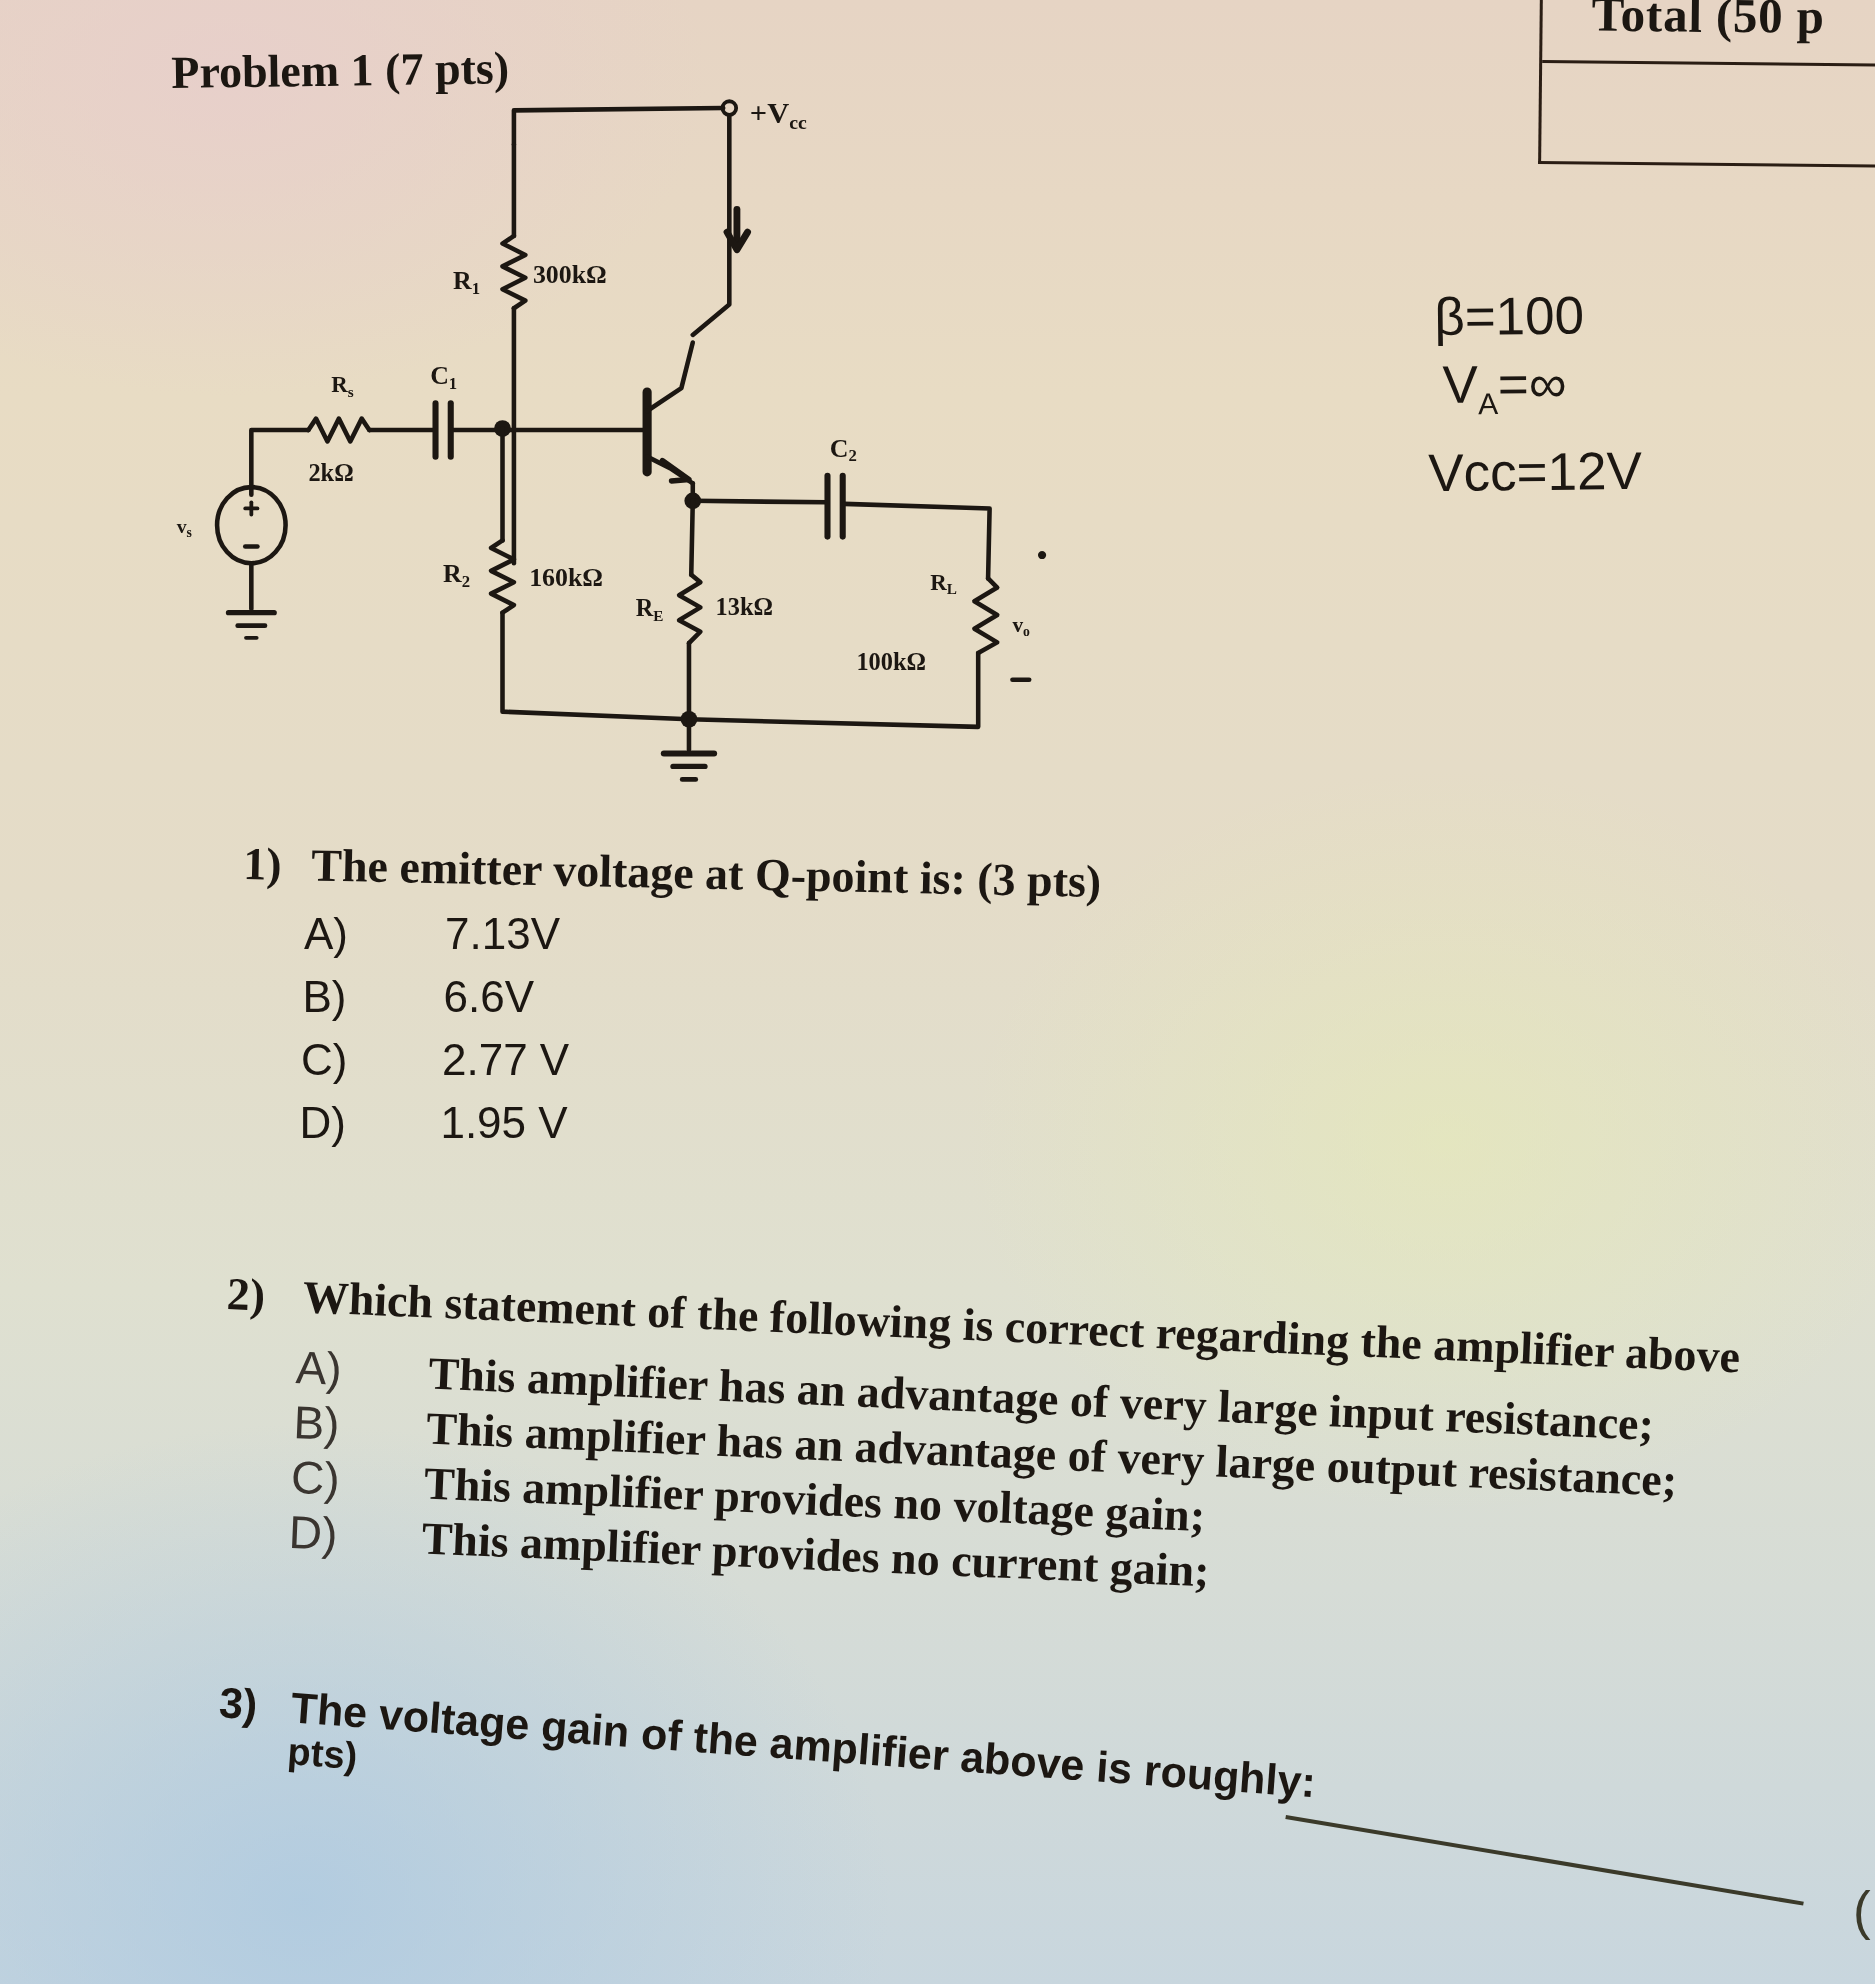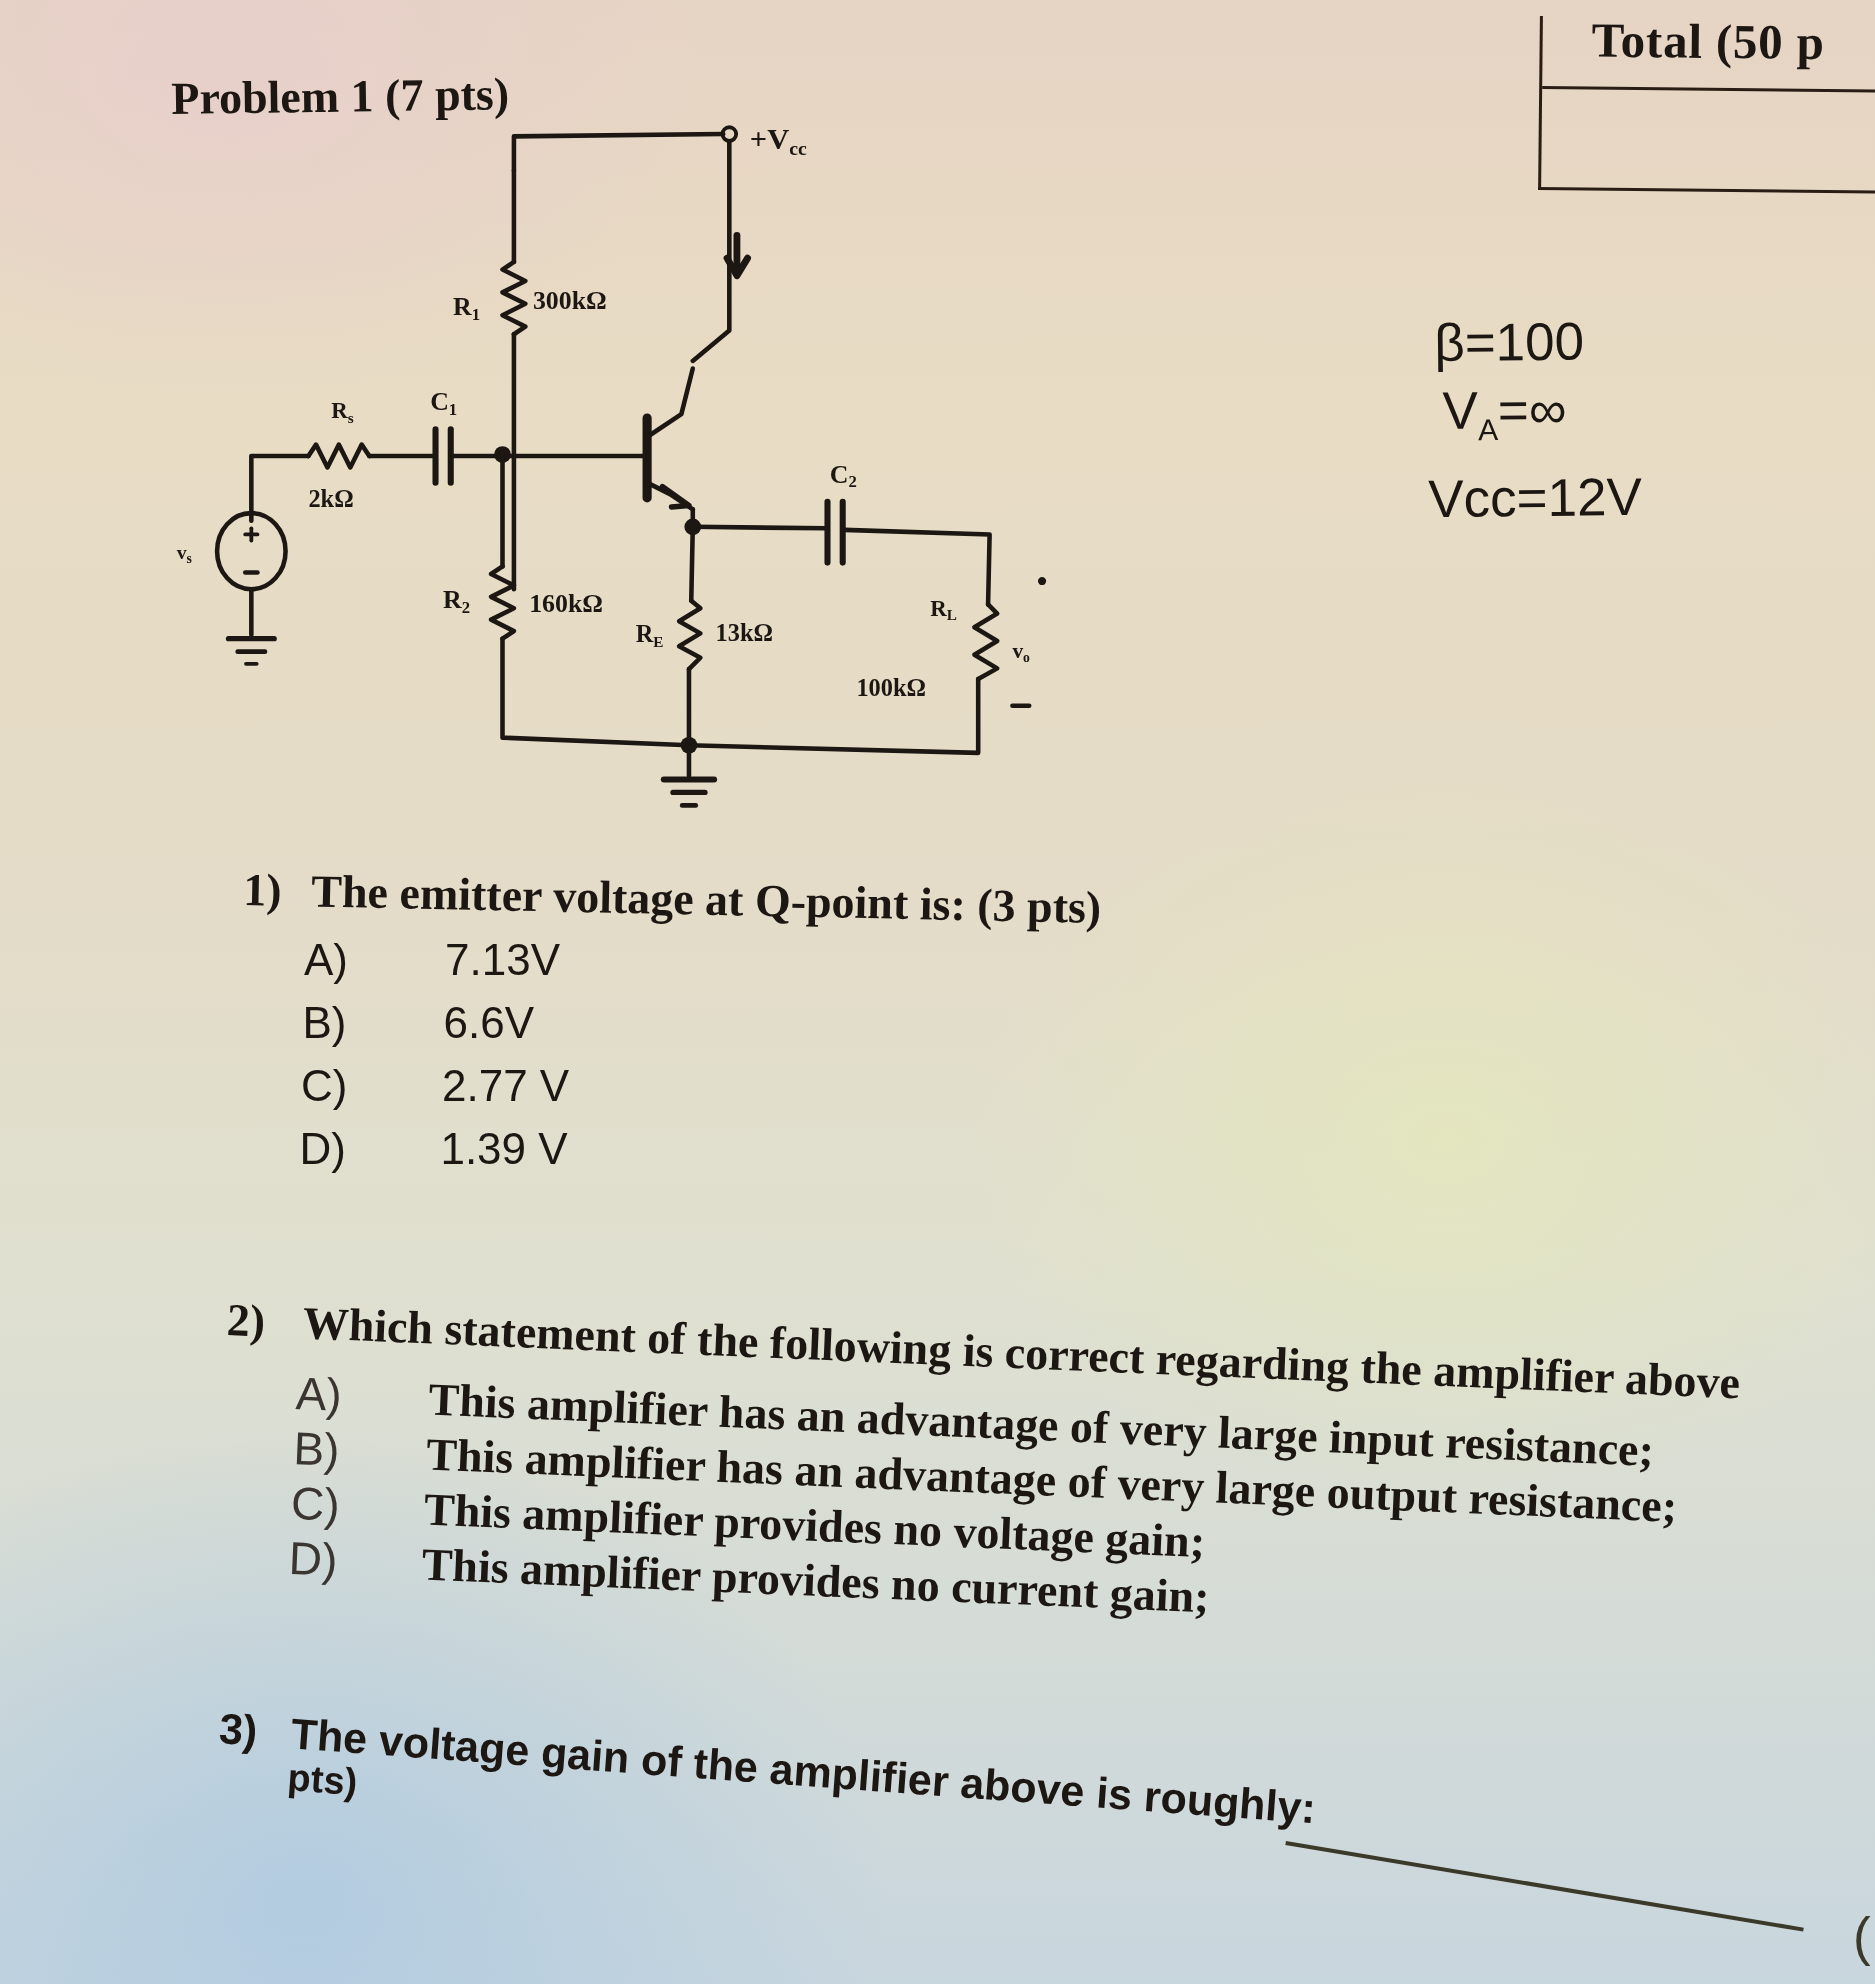--- a/index.html
+++ b/index.html
@@ -6,21 +6,21 @@
   body {
     width: 1875px; height: 1985px; overflow: hidden; position: relative;
     font-family: "Liberation Serif", "DejaVu Serif", serif;
     color: #1c1712;
     background:
       radial-gradient(ellipse 685px 533px at 1446px 1142px, rgba(230,235,180,0.55), transparent 70%),
       radial-gradient(ellipse 837px 685px at 304px 1903px, rgba(170,200,225,0.75), transparent 70%),
       radial-gradient(ellipse 685px 457px at 228px 76px, rgba(232,205,205,0.7), transparent 70%),
       linear-gradient(180deg, #e6d4c4 0%, #e8dcc4 20%, #e4dcc8 45%, #dfe0d0 65%, #d6dcd6 80%, #c8d6de 100%);
   }
-  .page { position: absolute; inset: 0; margin-top: 26px; }
+  .page { position: absolute; inset: 0; }
 
   .total-box {
     position: absolute; left: 1539px; top: -7.6px; width: 365px; height: 171px;
     border-left: 3.8px solid #2a1d14; border-bottom: 3.8px solid #2a1d14;
     transform: rotate(0.6deg);
   }
   .total-box .divider { position: absolute; left: 0; right: 0; top: 70px; border-top: 3.8px solid #2a1d14; }
   .total-label {
     position: absolute; left: 49px; top: -4.6px;
     font-size: 49px; font-weight: bold; white-space: nowrap; letter-spacing: 0.8px;
@@ -203,21 +203,21 @@
     <div class="opt">
         <span class="letter">B)</span>
         <span>6.6V</span>
       </div>
     <div class="opt">
         <span class="letter">C)</span>
         <span>2.77 V</span>
       </div>
     <div class="opt">
         <span class="letter">D)</span>
-        <span>1.39 V</span>
+        <span>1.95 V</span>
       </div>
   </div>
 
   <div class="q q2">
     <span class="num">2)</span><span>Which statement of the following is correct regarding the amplifier above</span>
   </div>
   <div class="opts2">
     <div class="opt">
         <span class="letter">A)</span>
         <span>This amplifier has an advantage of very large input resistance;</span>

